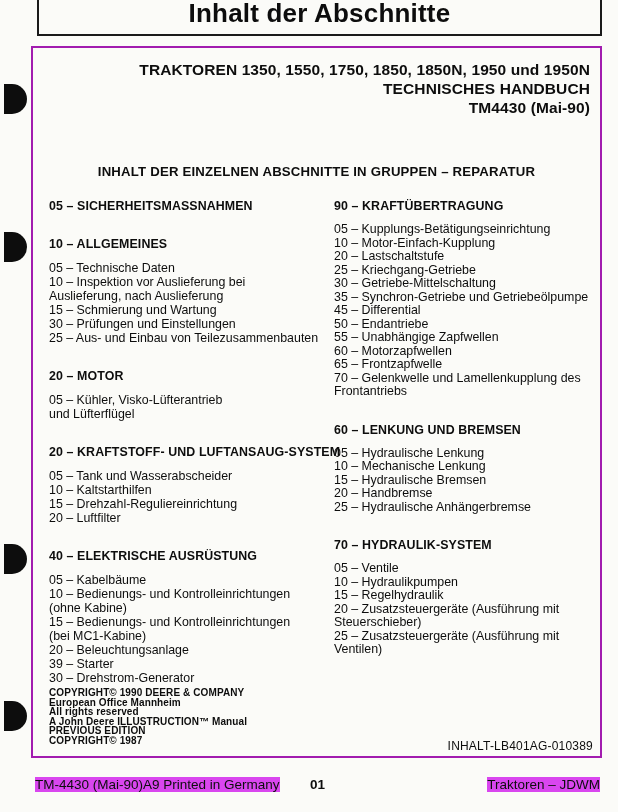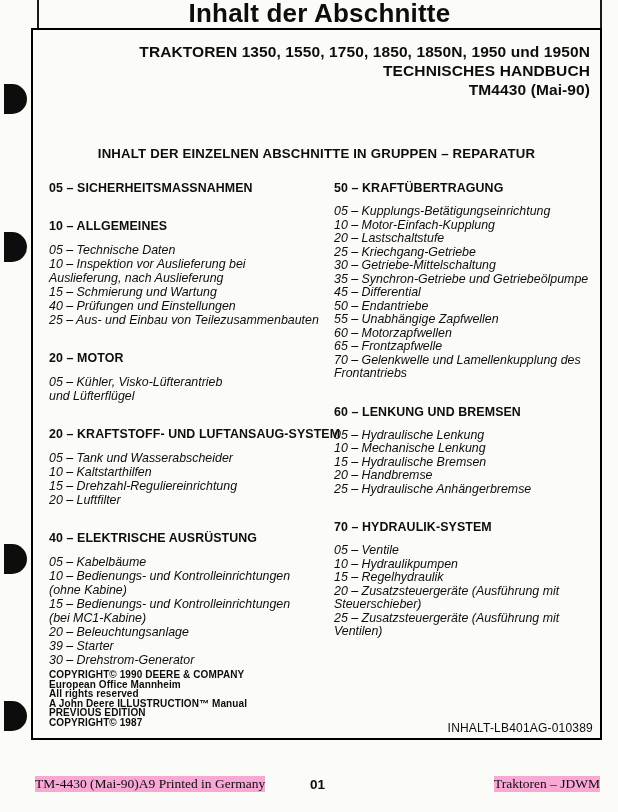--- a/index.html
+++ b/index.html
@@ -29,22 +29,22 @@
     display: flex; align-items: flex-end; justify-content: center;
     padding-bottom: 5px; box-sizing: border-box;
     background: #fbfbf8;
   }
   .title-box h1 {
     margin: 0; font-size: 26px; font-weight: bold; letter-spacing: 0.2px;
   }
 
   
   .main-box {
-    position: absolute; left: 31px; top: 28px; width: 571px; height: 712px;
-    border: 2px solid #000000; box-sizing: border-box;
+    position: absolute; left: 31px; top: 46px; width: 571px; height: 712px;
+    border: 2px solid #a21caf; box-sizing: border-box;
     background: #fbfbf8;
   }
   .subtitle {
     position: absolute; top: 12px; right: 10px;
     text-align: right; font-weight: bold; font-size: 15.5px; line-height: 19px;
     letter-spacing: 0.1px;
   }
   .group-heading {
     position: absolute; top: 116px; left: 0; width: 100%;
     text-align: center; font-weight: bold; font-size: 13.2px; letter-spacing: 0.2px;
@@ -52,40 +52,40 @@
   }
   .col { position: absolute; top: 151px; }
   .col-left  { left: 16px;  width: 286px; }
   .col-right { left: 301px; width: 266px; }
 
   .toc-section { margin-bottom: 24px; }
   .toc-heading {
     font-weight: bold; font-size: 12.4px; line-height: 14px;
     margin-bottom: 10px; white-space: nowrap; letter-spacing: 0.1px;
   }
-  .toc-line { font-size: 12.4px; line-height: 14px; white-space: nowrap; font-style: italic; }
+  .toc-line { font-size: 12.4px; line-height: 14px; white-space: nowrap; }
   .col-right .toc-line { line-height: 13.5px; }
 
   .copyright {
     position: absolute; left: 16px; top: 640px;
     font-size: 10px; line-height: 9.6px; font-weight: bold; letter-spacing: 0.1px;
   }
   .doc-number {
     position: absolute; right: 7px; bottom: 3px;
     font-size: 12px; letter-spacing: 0.2px;
   }
 
   
   .footer {
     position: absolute; left: 35px; right: 18px; top: 774px; height: 20px;
     display: flex; align-items: center; justify-content: space-between;
     font-size: 13.5px;
   }
   .footer .center { font-weight: bold; position: absolute; left: 0; right: 0; text-align: center; }
-  .footer .left, .footer .right { position: relative; z-index: 1; background: #f9a8d4; font-family: Liberation Serif, serif; }
+  .footer .left, .footer .right { position: relative; z-index: 1; background: #d946ef; }
 </style>
 </head>
 <body>
 
 <div class="page">
 
   <div class="binder-tab tab1"></div>
   <div class="binder-tab tab2"></div>
   <div class="binder-tab tab3"></div>
   <div class="binder-tab tab4"></div>
@@ -107,21 +107,21 @@
     <div class="col col-left">
         <div class="toc-section">
           <div class="toc-heading">05 – SICHERHEITSMASSNAHMEN</div>
         </div>
         <div class="toc-section">
           <div class="toc-heading">10 – ALLGEMEINES</div>
           <div class="toc-line">05 – Technische Daten</div>
           <div class="toc-line">10 – Inspektion vor Auslieferung bei</div>
           <div class="toc-line">Auslieferung, nach Auslieferung</div>
           <div class="toc-line">15 – Schmierung und Wartung</div>
-          <div class="toc-line">40 – Prüfungen und Einstellungen</div>
+          <div class="toc-line">30 – Prüfungen und Einstellungen</div>
           <div class="toc-line">25 – Aus- und Einbau von Teilezusammenbauten</div>
         </div>
         <div class="toc-section">
           <div class="toc-heading">20 – MOTOR</div>
           <div class="toc-line">05 – Kühler, Visko-Lüfterantrieb</div>
           <div class="toc-line">und Lüfterflügel</div>
         </div>
         <div class="toc-section">
           <div class="toc-heading">20 – KRAFTSTOFF- UND LUFTANSAUG-SYSTEM</div>
           <div class="toc-line">05 – Tank und Wasserabscheider</div>
@@ -136,21 +136,21 @@
           <div class="toc-line">(ohne Kabine)</div>
           <div class="toc-line">15 – Bedienungs- und Kontrolleinrichtungen</div>
           <div class="toc-line">(bei MC1-Kabine)</div>
           <div class="toc-line">20 – Beleuchtungsanlage</div>
           <div class="toc-line">39 – Starter</div>
           <div class="toc-line">30 – Drehstrom-Generator</div>
         </div>
       </div>
     <div class="col col-right">
         <div class="toc-section">
-          <div class="toc-heading">50 – KRAFTÜBERTRAGUNG</div>
+          <div class="toc-heading">90 – KRAFTÜBERTRAGUNG</div>
           <div class="toc-line">05 – Kupplungs-Betätigungseinrichtung</div>
           <div class="toc-line">10 – Motor-Einfach-Kupplung</div>
           <div class="toc-line">20 – Lastschaltstufe</div>
           <div class="toc-line">25 – Kriechgang-Getriebe</div>
           <div class="toc-line">30 – Getriebe-Mittelschaltung</div>
           <div class="toc-line">35 – Synchron-Getriebe und Getriebeölpumpe</div>
           <div class="toc-line">45 – Differential</div>
           <div class="toc-line">50 – Endantriebe</div>
           <div class="toc-line">55 – Unabhängige Zapfwellen</div>
           <div class="toc-line">60 – Motorzapfwellen</div>

